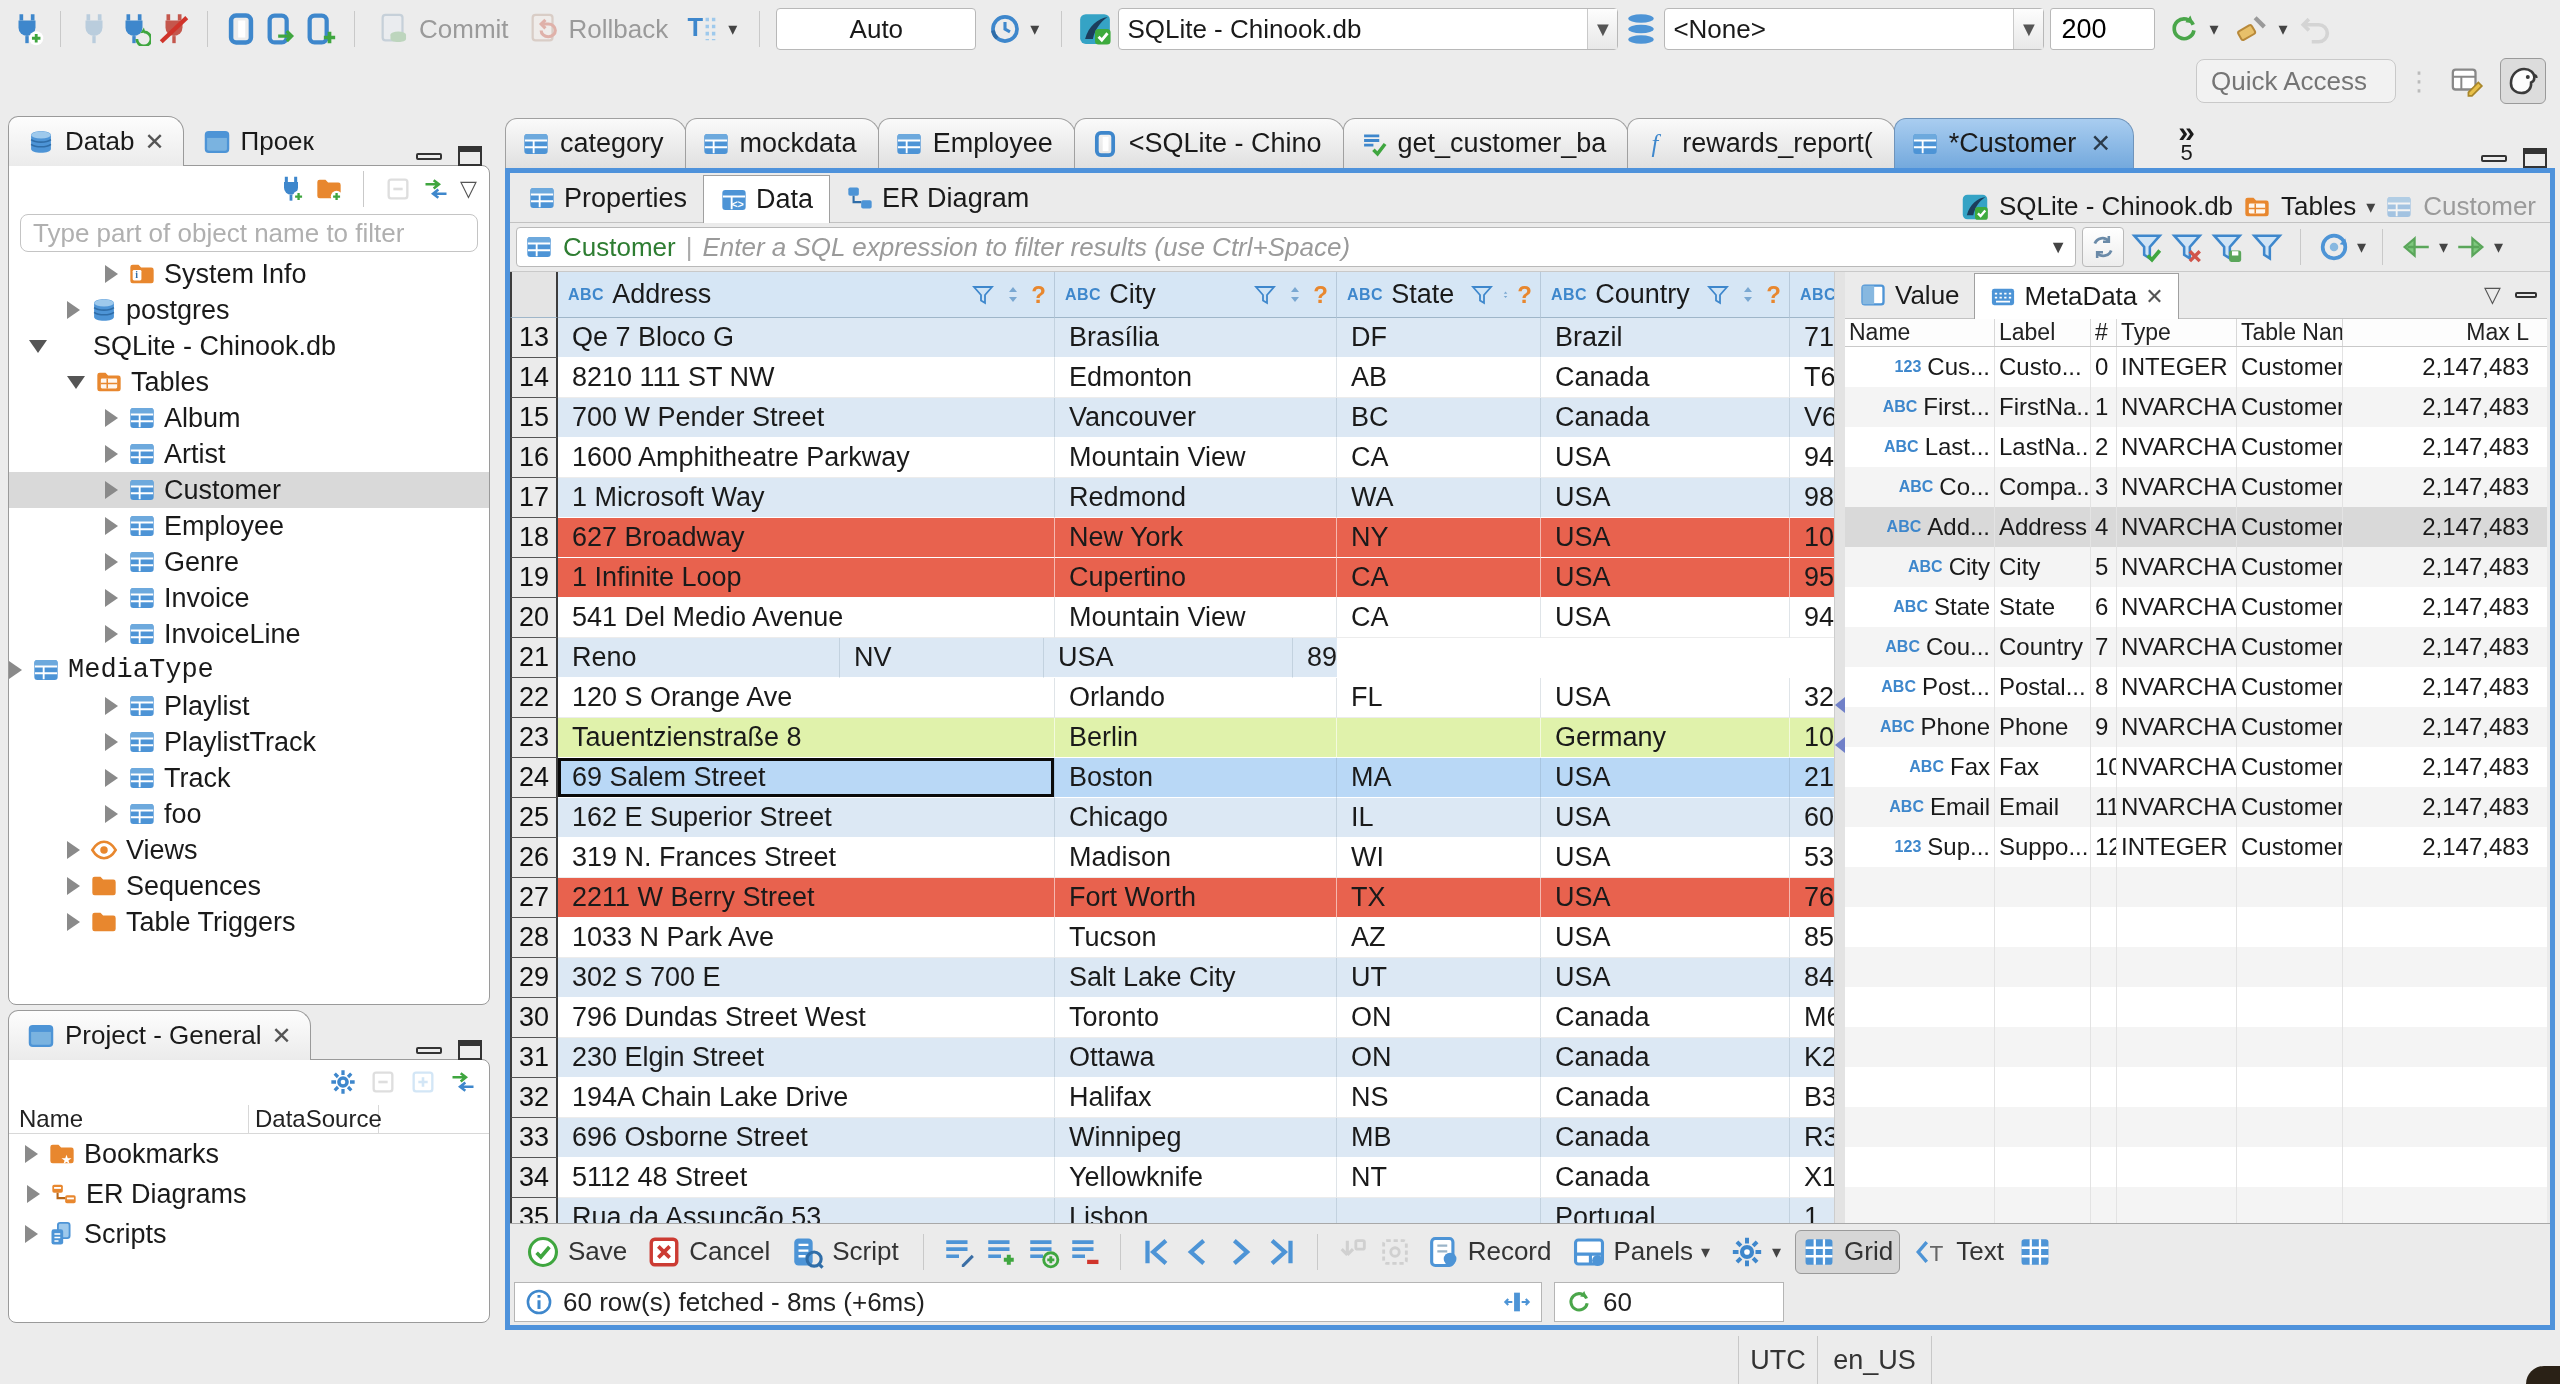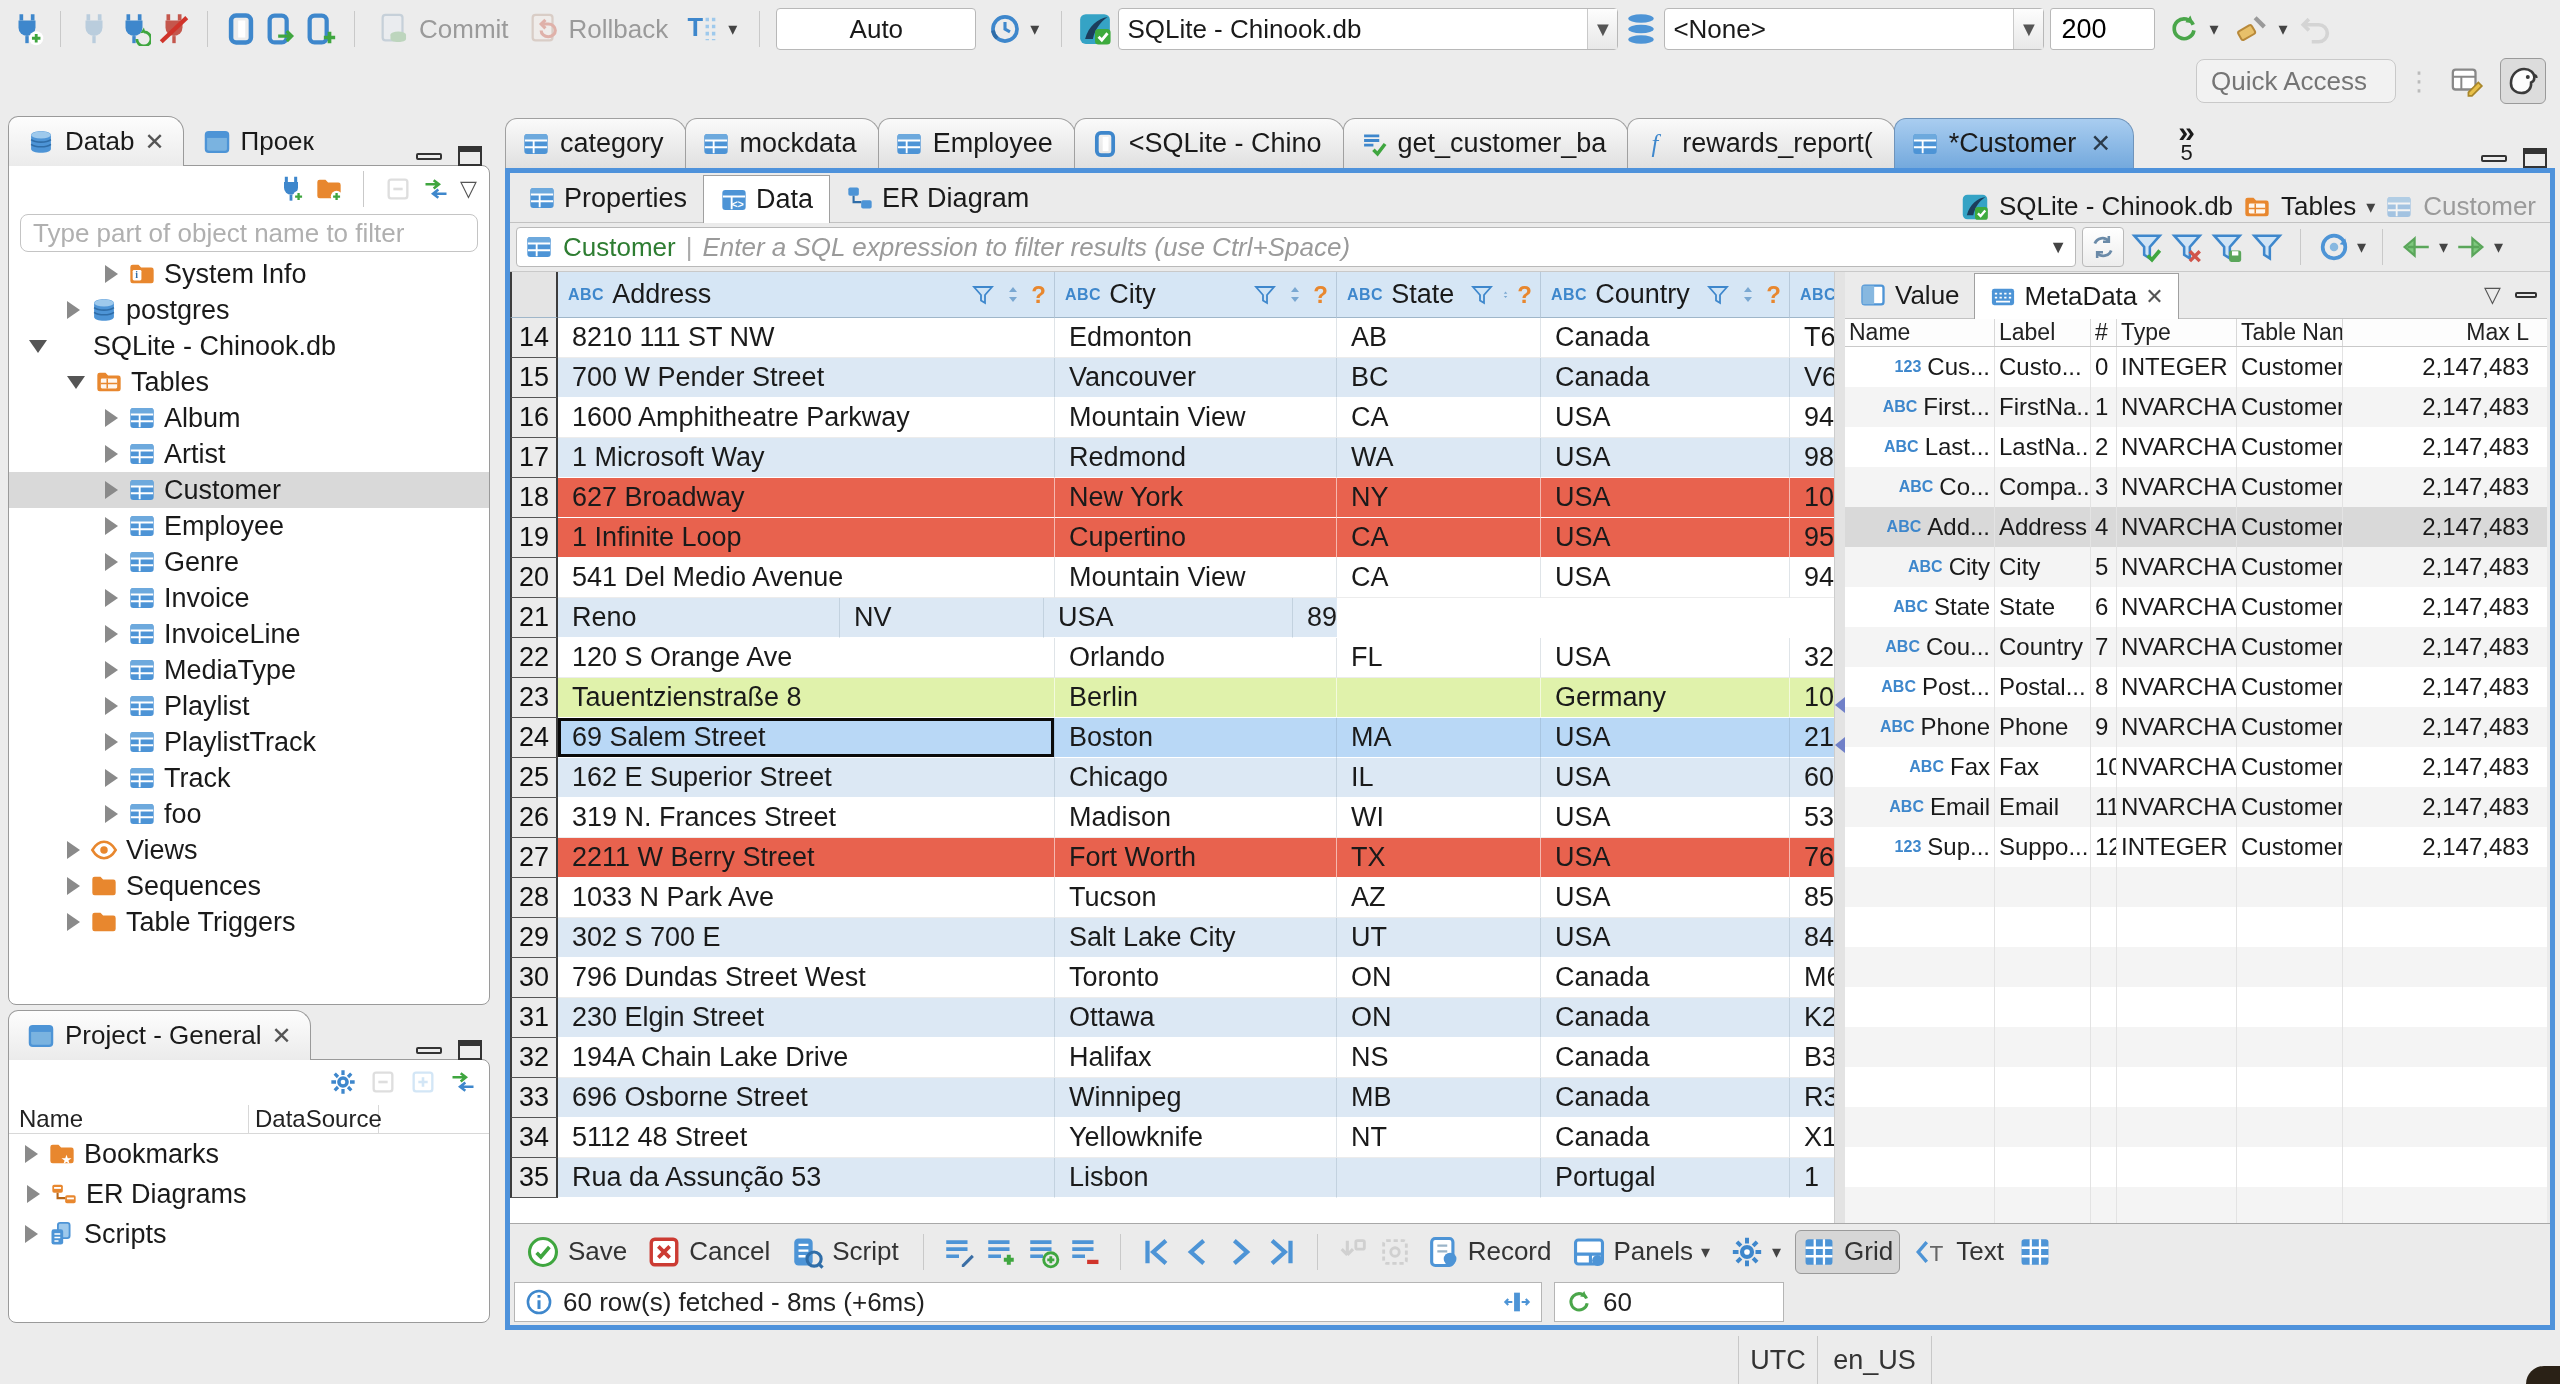--- a/index.html
+++ b/index.html
@@ -478,21 +478,21 @@
         <span class="tri "></span>
         <span class="ic ic-sm">
           <svg viewBox="0 0 24 24">
             <rect x="2" y="3.5" width="20" height="17" rx="2.5" fill="#4d94d6"></rect>
             <rect x="2" y="3.5" width="20" height="5.5" rx="2.5" fill="#6da9dd"></rect>
             <path d="M2.5 9h19M10 9v11M2.5 14.8h19" stroke="#fff" stroke-width="1.6" fill="none"></path>
           </svg>
         </span>
         <span class="tlabel">InvoiceLine</span>
       </div>
-      <div class="titem" style="padding-left: 96px;">
+      <div class="titem" style=" font-family: Liberation Mono, monospace;">
         <span class="tri "></span>
         <span class="ic ic-sm">
           <svg viewBox="0 0 24 24">
             <rect x="2" y="3.5" width="20" height="17" rx="2.5" fill="#4d94d6"></rect>
             <rect x="2" y="3.5" width="20" height="5.5" rx="2.5" fill="#6da9dd"></rect>
             <path d="M2.5 9h19M10 9v11M2.5 14.8h19" stroke="#fff" stroke-width="1.6" fill="none"></path>
           </svg>
         </span>
         <span class="tlabel">MediaType</span>
       </div>
@@ -927,20 +927,28 @@
             <svg width="20" height="24" viewBox="0 0 16 24">
               <path d="M4 9l4-5 4 5z M4 14l4 5 4-5z" fill="#7aa8d2"></path>
             </svg>
             <span class="qm">?</span>
           </div>
           <div class="hcell" style="width: 44px; border-right: none;">
             <span class="abc">ABC</span>
           </div>
         </div>
       <div id="gbody">
+          <div class="grow rw-alt">
+            <div class="rnum">13</div>
+            <div class="gcell" style="width:497px;">Qe 7 Bloco G</div>
+            <div class="gcell" style="width:282px;">Brasília</div>
+            <div class="gcell" style="width:204px;">DF</div>
+            <div class="gcell" style="width:249px;">Brazil</div>
+            <div class="gcell" style="width:44px;border-right:none;">71</div>
+          </div>
           <div class="grow rw-white">
             <div class="rnum">14</div>
             <div class="gcell" style="width:497px;">8210 111 ST NW</div>
             <div class="gcell" style="width:282px;">Edmonton</div>
             <div class="gcell" style="width:204px;">AB</div>
             <div class="gcell" style="width:249px;">Canada</div>
             <div class="gcell" style="width:44px;border-right:none;">T6</div>
           </div>
           <div class="grow rw-alt">
             <div class="rnum">15</div>

